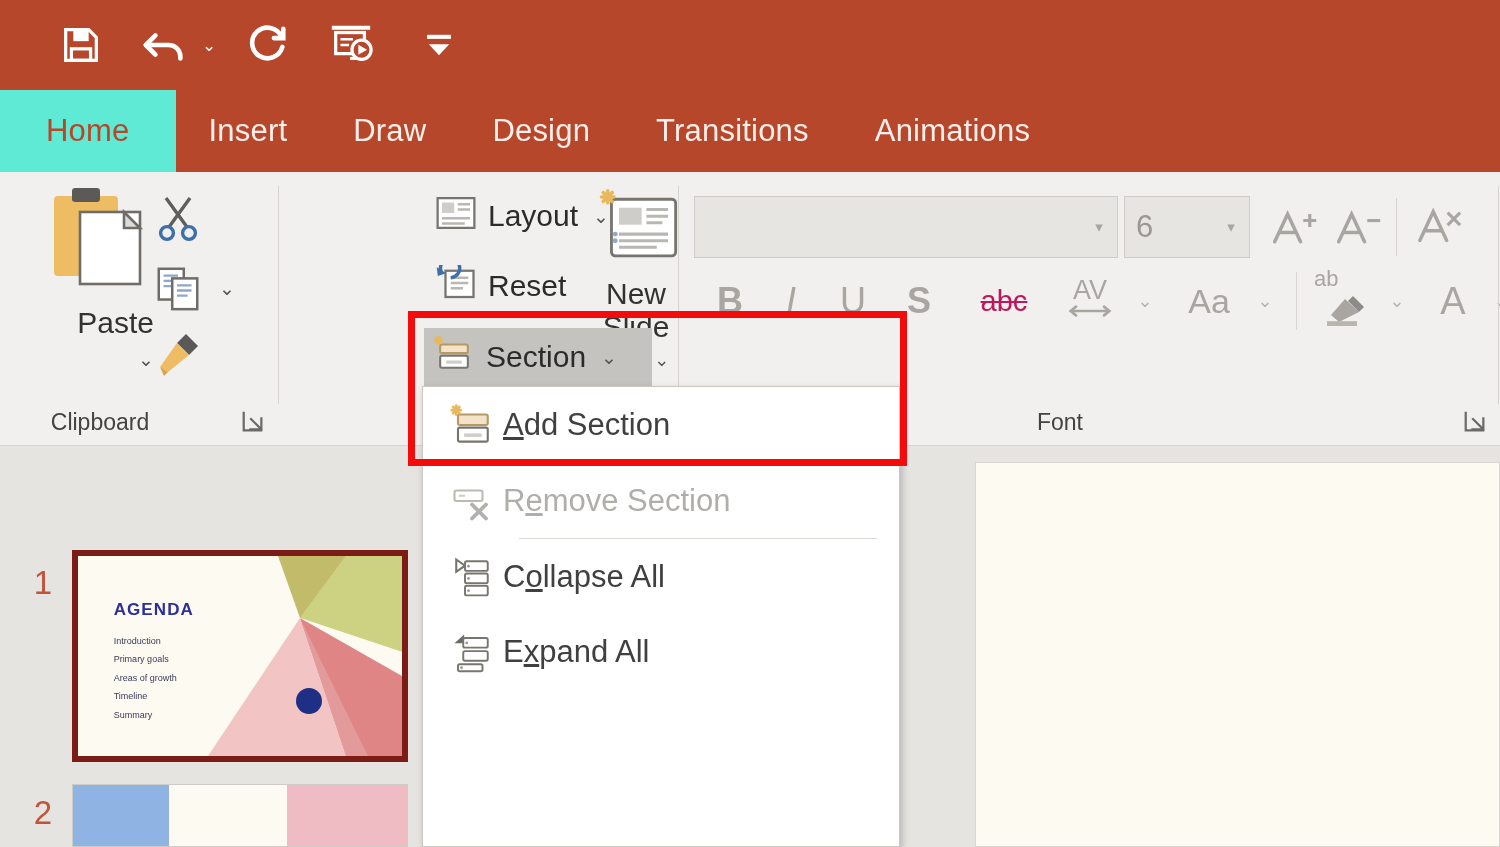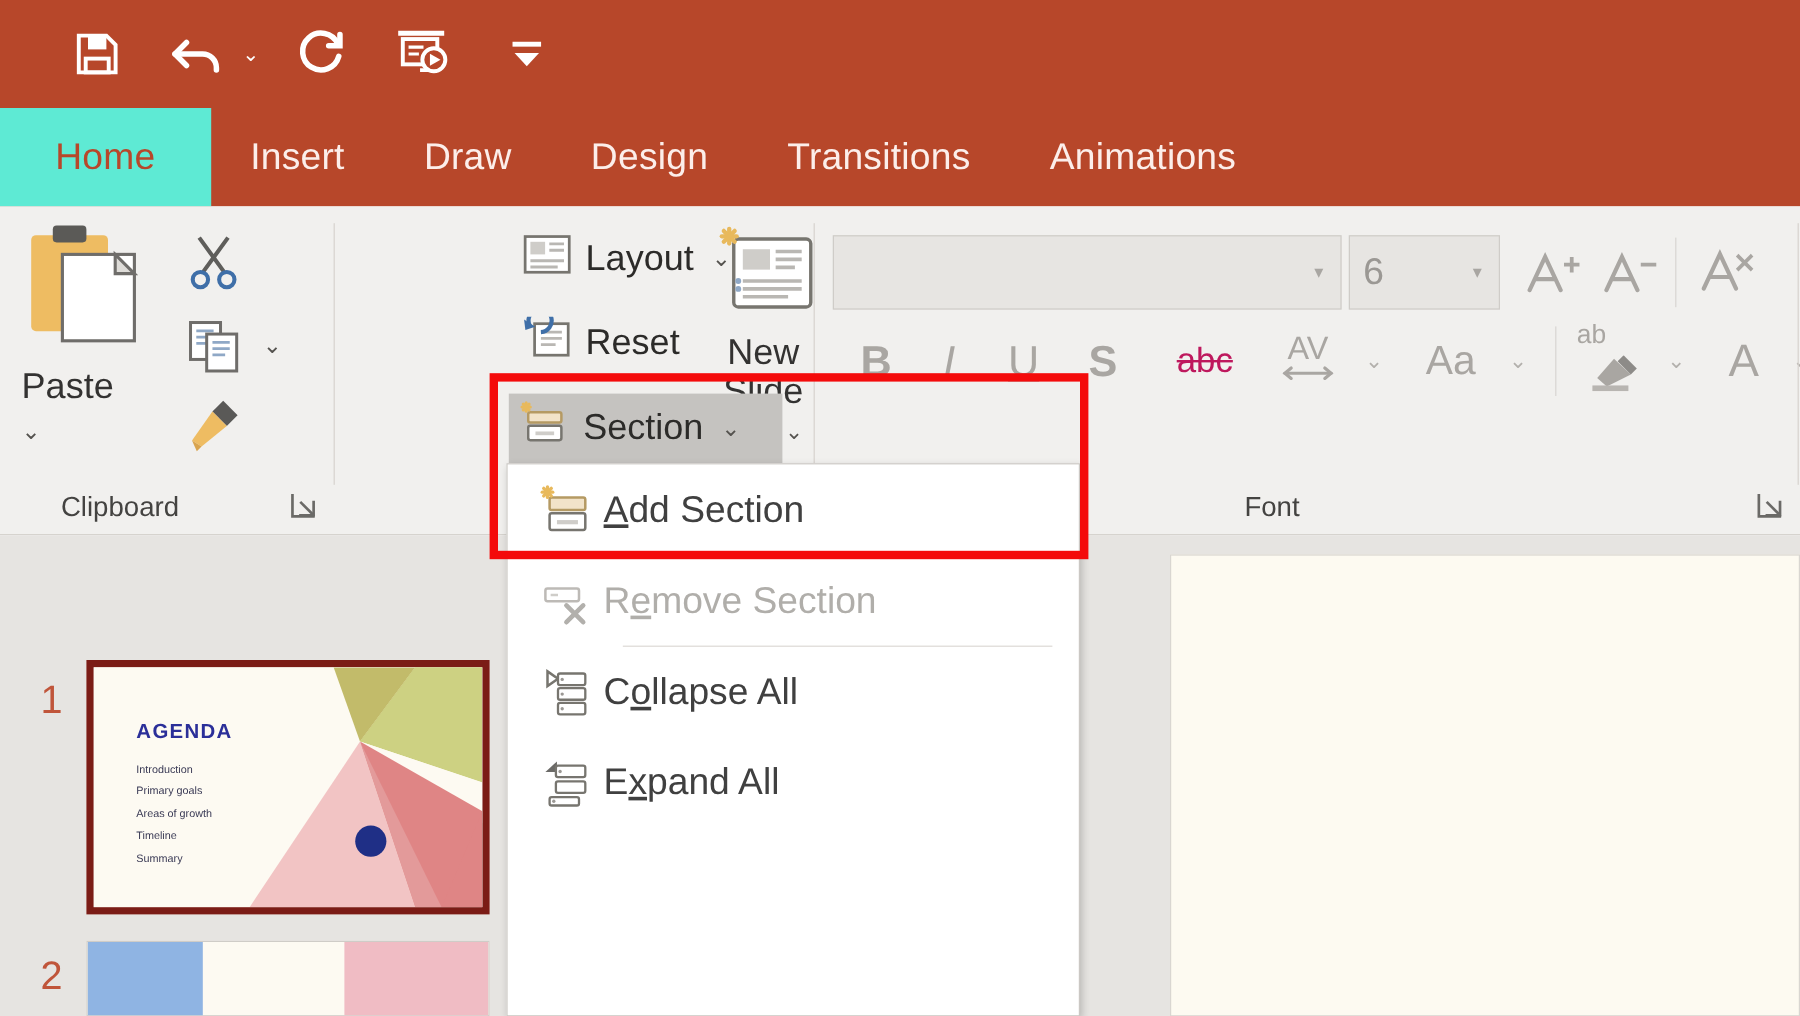--- a/index.html
+++ b/index.html
@@ -65,21 +65,21 @@
     background: #d6d3ce;
   }
   .dlg-launcher {
     position: absolute; bottom: 12px; width: 26px; height: 26px;
     color: #6b6a67;
   }
 
   
   .paste-btn {
     position: absolute; left: 18px; top: 12px; width: 136px; height: 190px;
-    display: flex; flex-direction: column; align-items: flex-start;
+    display: flex; flex-direction: column; align-items: flex-end;
   }
   .paste-label { font-size: 30px; color: #333231; margin-top: 6px; }
   .paste-caret { font-size: 19px; color: #55534f; margin-top: 8px; }
   .mini-btn {
     position: absolute; display: flex; align-items: center; justify-content: center;
   }
 
   
   .newslide-btn {
     position: absolute; left: 292px; top: 14px; width: 128px; height: 190px;

